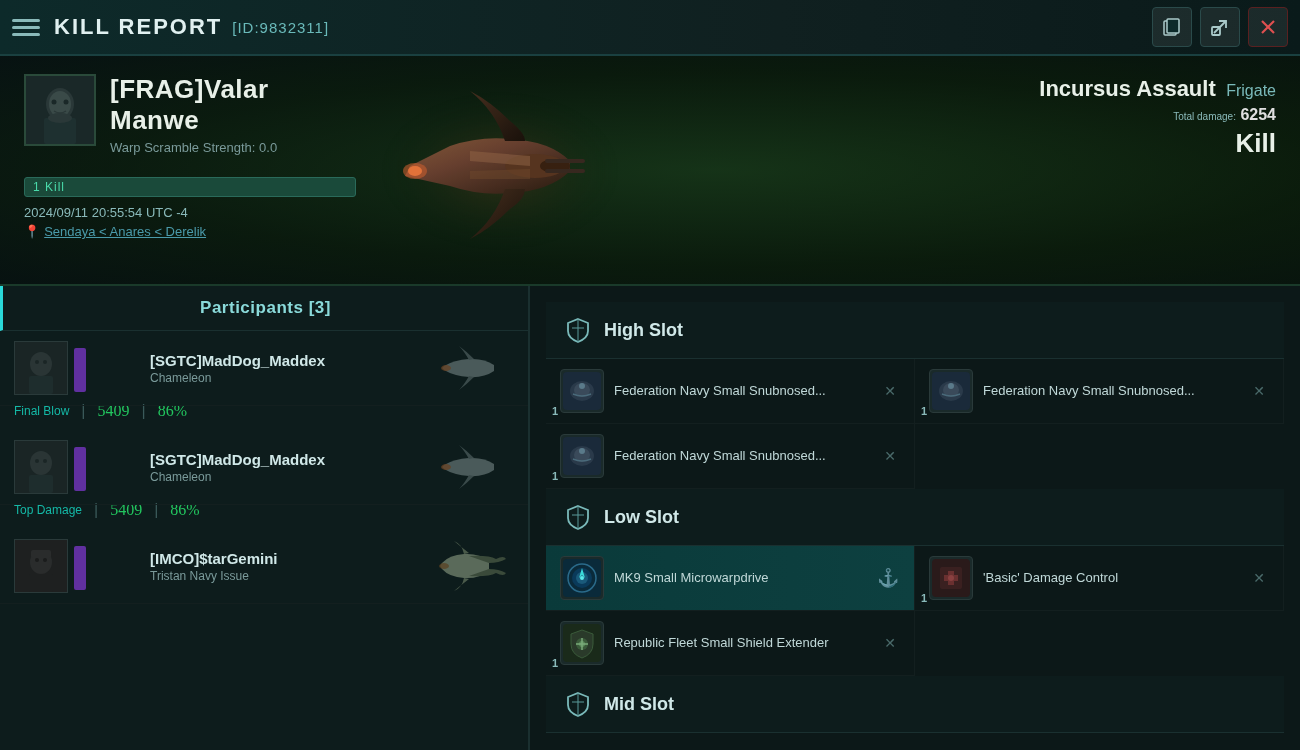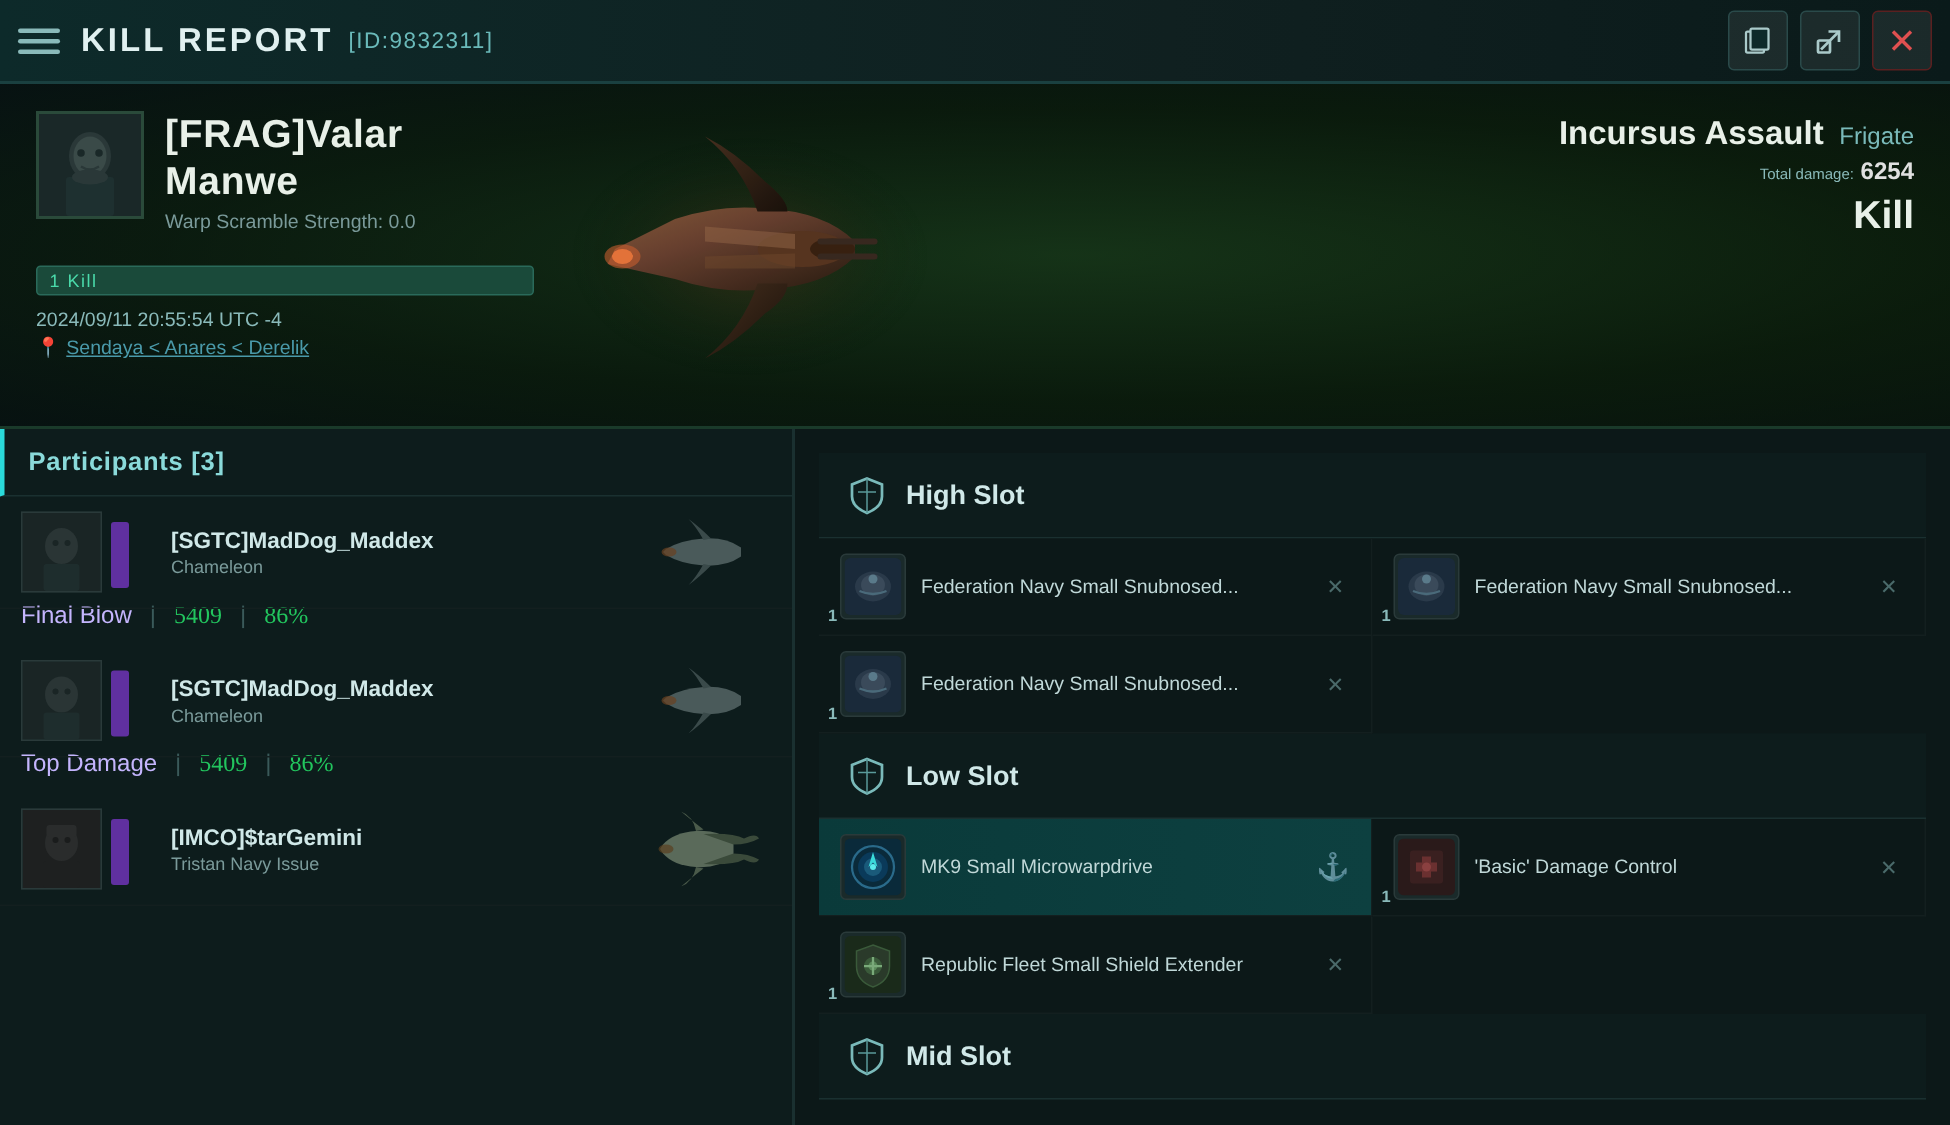--- a/index.html
+++ b/index.html
@@ -211,20 +211,21 @@
       flex-shrink: 0;
     }
     .panel-title {
       font-size: 17px;
       font-weight: 600;
       color: #8adada;
       padding: 12px 16px;
       border-bottom: 1px solid #1a3030;
       border-left: 3px solid #2adada;
       letter-spacing: 0.5px;
+      text-align: center;
     }
     .participant-item {
       display: flex;
       align-items: center;
       padding: 10px 14px;
       border-bottom: 1px solid #131f1f;
       cursor: pointer;
       position: relative;
     }
     .participant-avatar {
@@ -241,42 +242,43 @@
       border-radius: 2px;
       margin-top: 4px;
       align-self: flex-end;
       margin-left: -14px;
       position: relative;
       z-index: 3;
     }
     .participant-info {
       flex: 1;
       padding: 0 28px;
+      margin-left: 36px;
     }
     .participant-name {
       font-size: 15px;
       font-weight: 600;
       color: #d0e8e8;
     }
     .participant-ship {
       font-size: 12px;
       color: #7a9a9a;
       margin-top: 2px;
     }
     .stat-divider { color: #3a5a5a; margin: 0 4px; }
     .final-blow-row, .top-dmg-row {
       display: flex;
       align-items: center;
       gap: 8px;
       padding: 0 14px 10px 14px;
       margin-top: -4px;
     }
     .blow-label {
-      font-size: 16px;
-      color: #c4b5fd;
+      font-size: 12px;
+      color: #14b8a6;
     }
     .blow-stat {
       font-size: 16px;
       color: #22c55e;
       font-family: Liberation Serif, serif;
     }
 
     
     .slots-panel {
       flex: 1;

